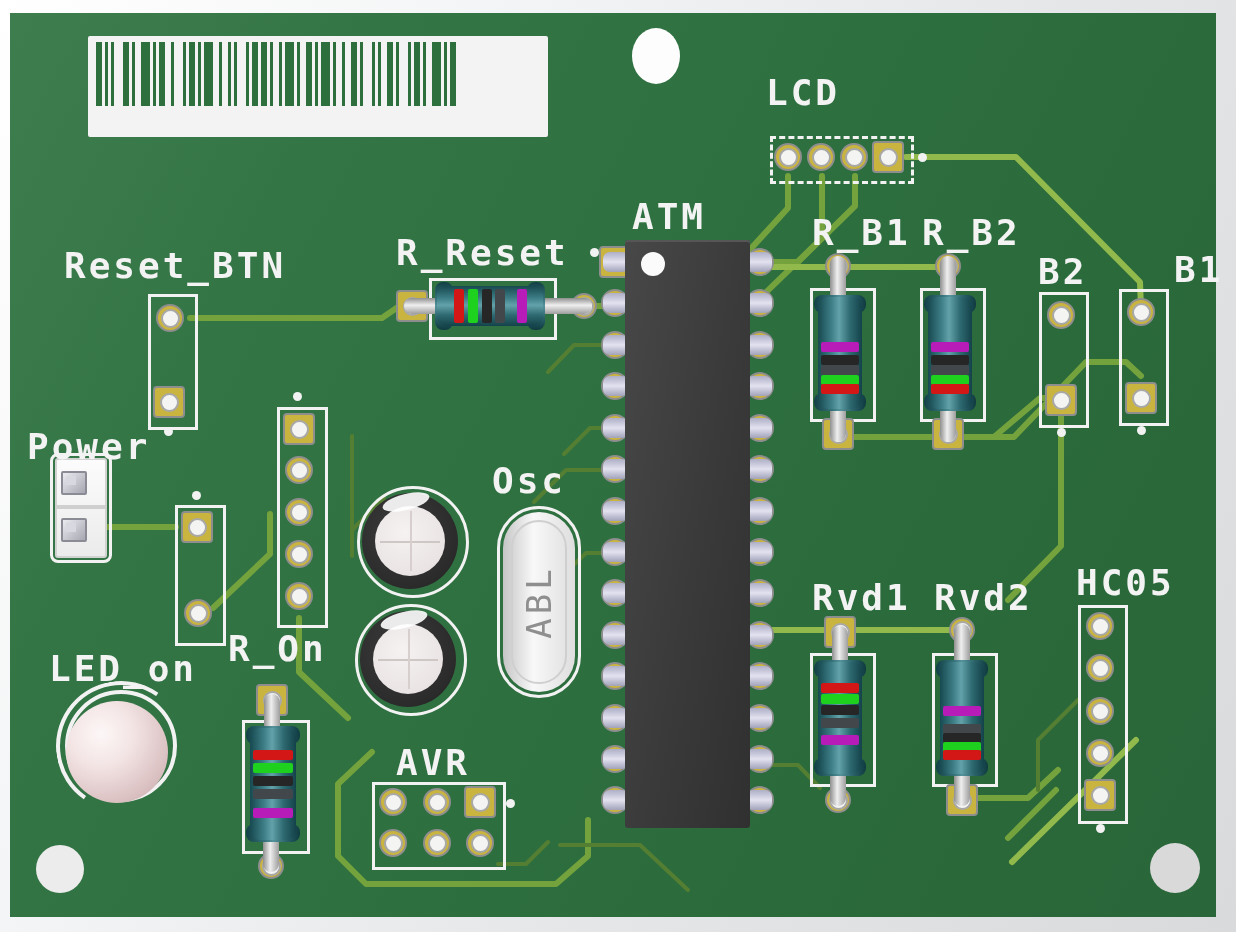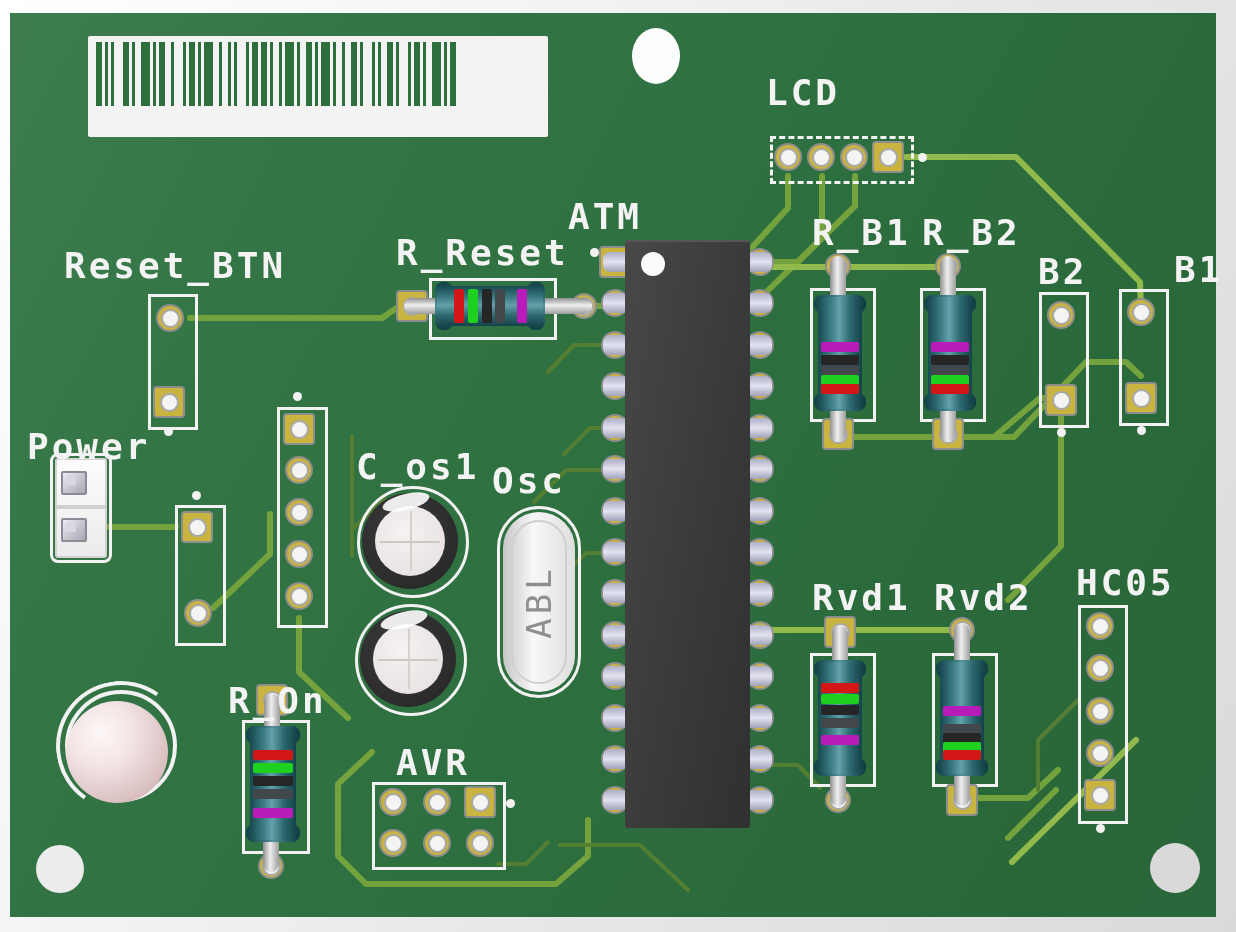--- a/index.html
+++ b/index.html
@@ -192,31 +192,31 @@
           <div style="width: 6px;"></div>
           <div style="width: 3px; background: transparent;"></div>
         </div>
     </div>
 
     <div class="hole-mount" style="left:632px;top:28px;width:48px;height:56px;background:#fdfdfe;"></div>
     <div class="hole-mount" style="left:36px;top:845px;width:48px;height:48px;background:#ececec;"></div>
     <div class="hole-mount" style="left:1150px;top:843px;width:50px;height:50px;background:#d9d9da;"></div>
 
     <div class="lbl" style="left:766px;top:72px">LCD</div>
-    <div class="lbl" style="left:568px;top:196px">ATM</div>
+    <div class="lbl" style="left:632px;top:196px">ATM</div>
     <div class="lbl" style="left:812px;top:212px">R_B1</div>
     <div class="lbl" style="left:922px;top:212px">R_B2</div>
     <div class="lbl" style="left:1038px;top:251px">B2</div>
     <div class="lbl" style="left:1174px;top:249px">B1</div>
     <div class="lbl" style="left:396px;top:232px">R_Reset</div>
     <div class="lbl" style="left:64px;top:245px">Reset_BTN</div>
     <div class="lbl" style="left:27px;top:426px">Power</div>
-    <div class="lbl" style="left:356px;top:446px">C_os1</div>
     <div class="lbl" style="left:492px;top:460px">Osc</div>
-    <div class="lbl" style="left:228px;top:680px">R_On</div>
+    <div class="lbl" style="left:49px;top:648px">LED_on</div>
+    <div class="lbl" style="left:228px;top:628px">R_On</div>
     <div class="lbl" style="left:396px;top:742px">AVR</div>
     <div class="lbl" style="left:812px;top:577px">Rvd1</div>
     <div class="lbl" style="left:934px;top:577px">Rvd2</div>
     <div class="lbl" style="left:1076px;top:562px">HC05</div>
 
     <div class="pwr">
       <div class="pwr-div"></div>
       <div class="pwr-pin" style="top:11px"></div>
       <div class="pwr-pin" style="top:58px"></div>
     </div>

